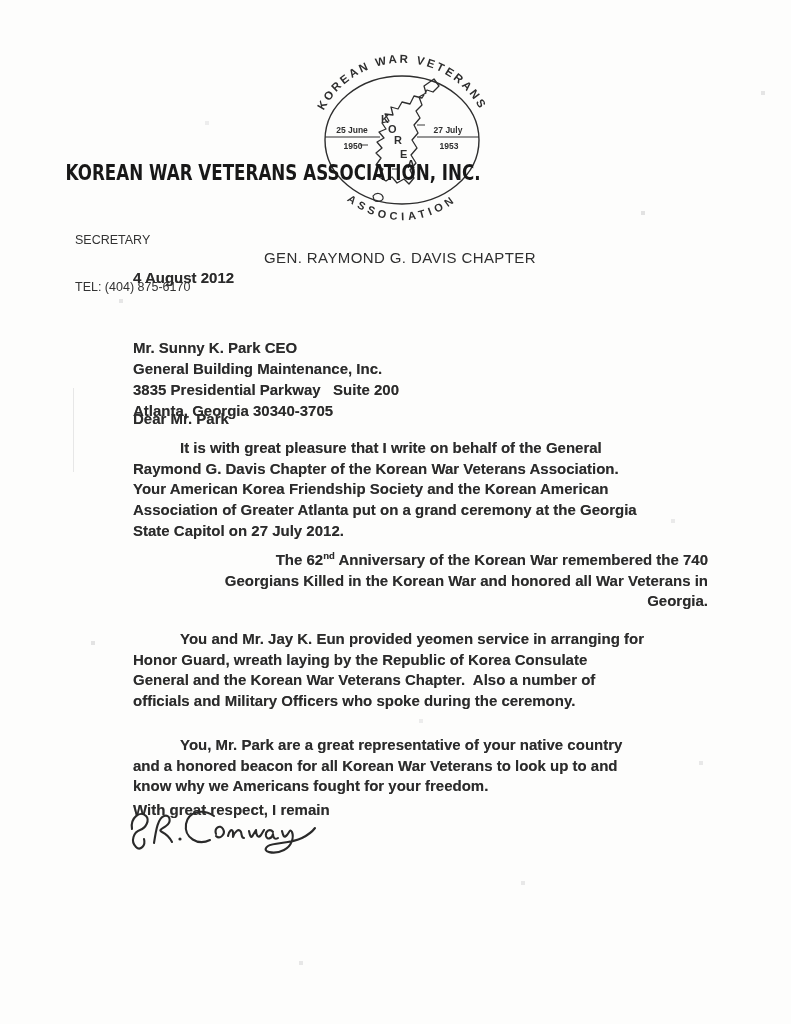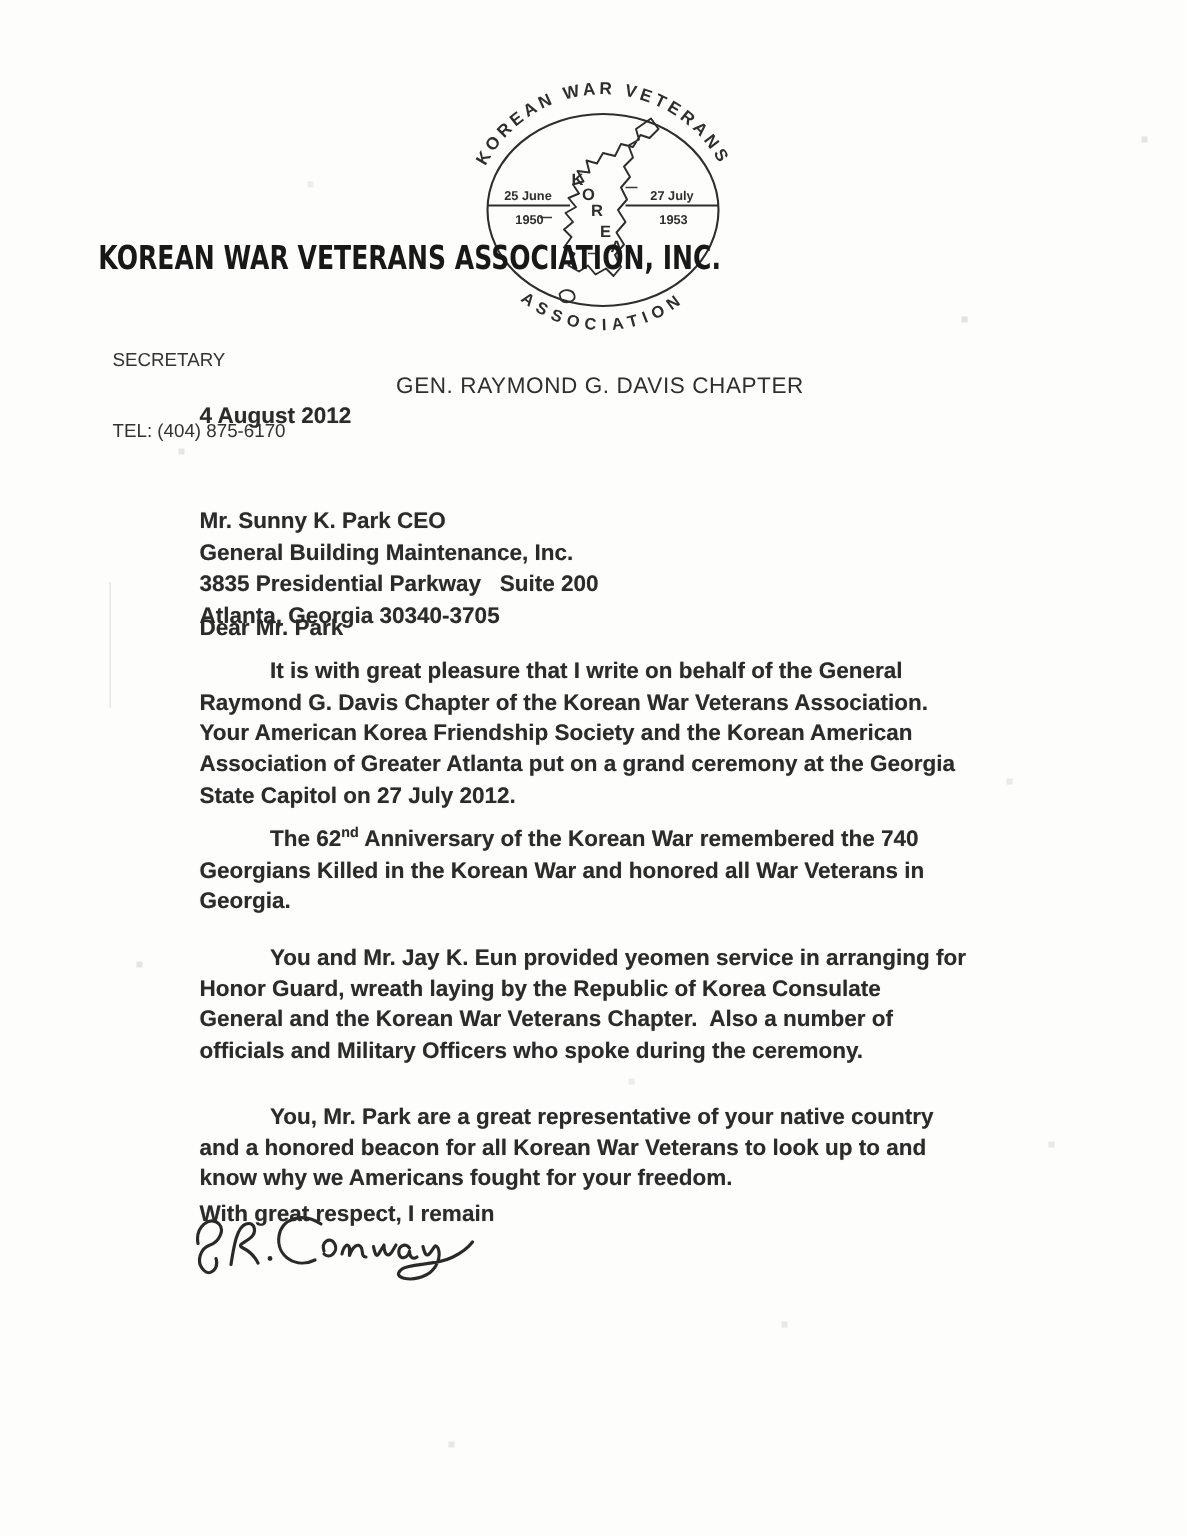--- a/index.html
+++ b/index.html
@@ -27,21 +27,21 @@
   .blk{position:absolute;left:133px;width:575px;}
   .line{white-space:pre;font-size:15px;font-weight:700;line-height:20.7px;color:#2b2b2b;
     text-shadow:0 0 0.5px rgba(40,40,40,0.45);}
   .recipient .line{line-height:21px;}
   .indent{padding-left:47px;}
   sup{font-size:9.5px;line-height:0;vertical-align:6px;font-weight:700;}
   .date-blk{top:268px;}
   .recipient{top:317px;margin-top:20px;}
   .salutation-blk{top:409px;}
   .para1{top:438px;}
-  .para2{top:550px;}
+  .para2{top:550px;text-align:right;}
   .para3{top:629px;}
   .para4{top:735px;}
   .closing-blk{top:800px;}
   .signer{top:855px;}
   .sig-svg{position:absolute;left:122px;top:805px;z-index:3;}
   
   .speckles{position:absolute;left:0;top:0;width:2px;height:2px;background:transparent;
     box-shadow:120px 300px 0 1px #e6e6e6, 642px 212px 0 1px #e2e2e2,
       700px 762px 0 1px #e8e8e8, 92px 642px 0 1px #e3e3e3,
       300px 962px 0 1px #e7e7e7, 762px 92px 0 1px #e5e5e5,

